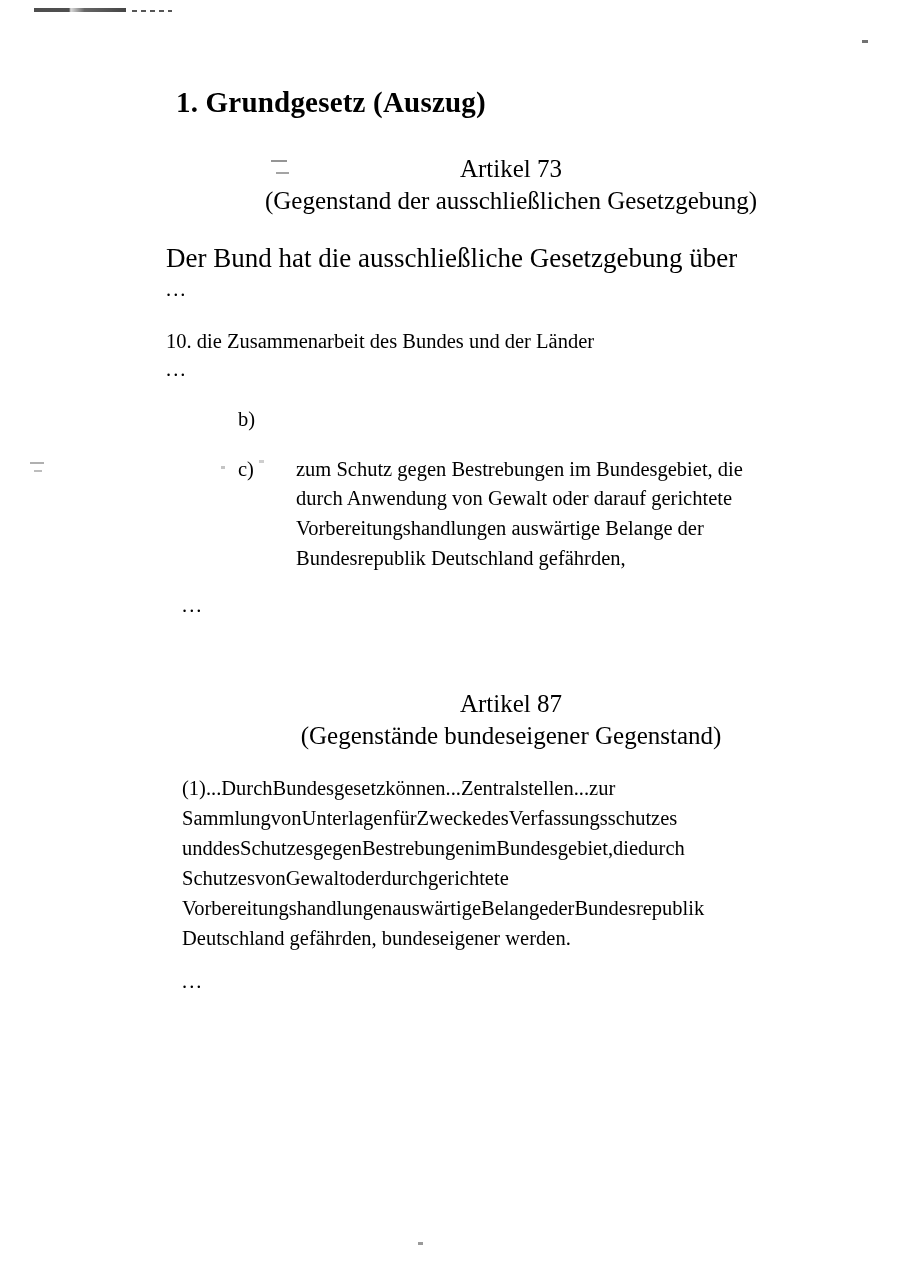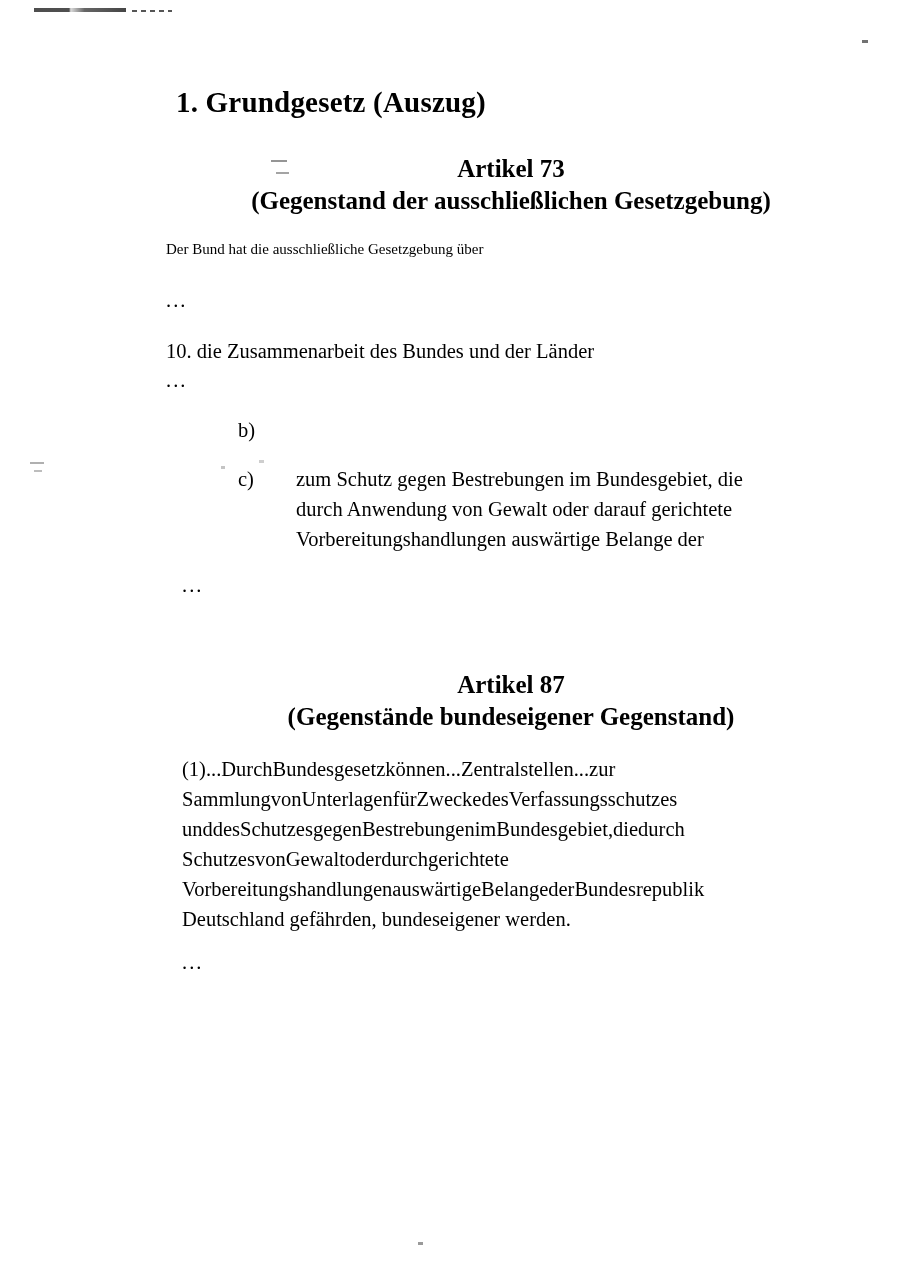--- a/index.html
+++ b/index.html
@@ -56,30 +56,30 @@
   .doc-title {
     font-size: 29px;
     font-weight: bold;
     letter-spacing: 0.2px;
     margin: 0 0 34px 10px;
   }
 
   .article-head {
     text-align: center;
     font-size: 25px;
-    font-weight: bold;
+    font-weight: normal;
     line-height: 1.28;
     margin: 0 0 22px 0;
   }
   .article-head .line2 { display: block; }
 
   .para {
-    font-size: 15px;
-    line-height: 1.45;
-    margin: 0 0 28px 0;
+    font-size: 27px;
+    line-height: 1.45;
+    margin: 0 0 0 0;
   }
   .ellipsis {
     font-size: 20.5px;
     line-height: 1.1;
     margin: 0 0 26px 0;
     letter-spacing: 2px;
   }
   .ellipsis.tight { margin-bottom: 22px; }
 
   .numbered {
@@ -171,20 +171,21 @@
       <ul class="sub-list">
         <li class="sub-item">
           <span class="sub-marker">b)</span>
         </li>
         <li class="sub-item">
           <span class="sub-marker">c)</span>
           <span class="sub-text">
             <span class="ln">zum Schutz gegen Bestrebungen im Bundesgebiet, die</span>
             <span class="ln">durch Anwendung von Gewalt oder darauf gerichtete</span>
             <span class="ln">Vorbereitungshandlungen auswärtige Belange der</span>
+            <span class="ln">Bundesrepublik Deutschland gefährden,</span>
           </span>
         </li>
       </ul>
 
       <p class="ellipsis ellipsis-indent">...</p>
     </div>
 
     <div class="spacer-lg"></div>
 
     <div>

